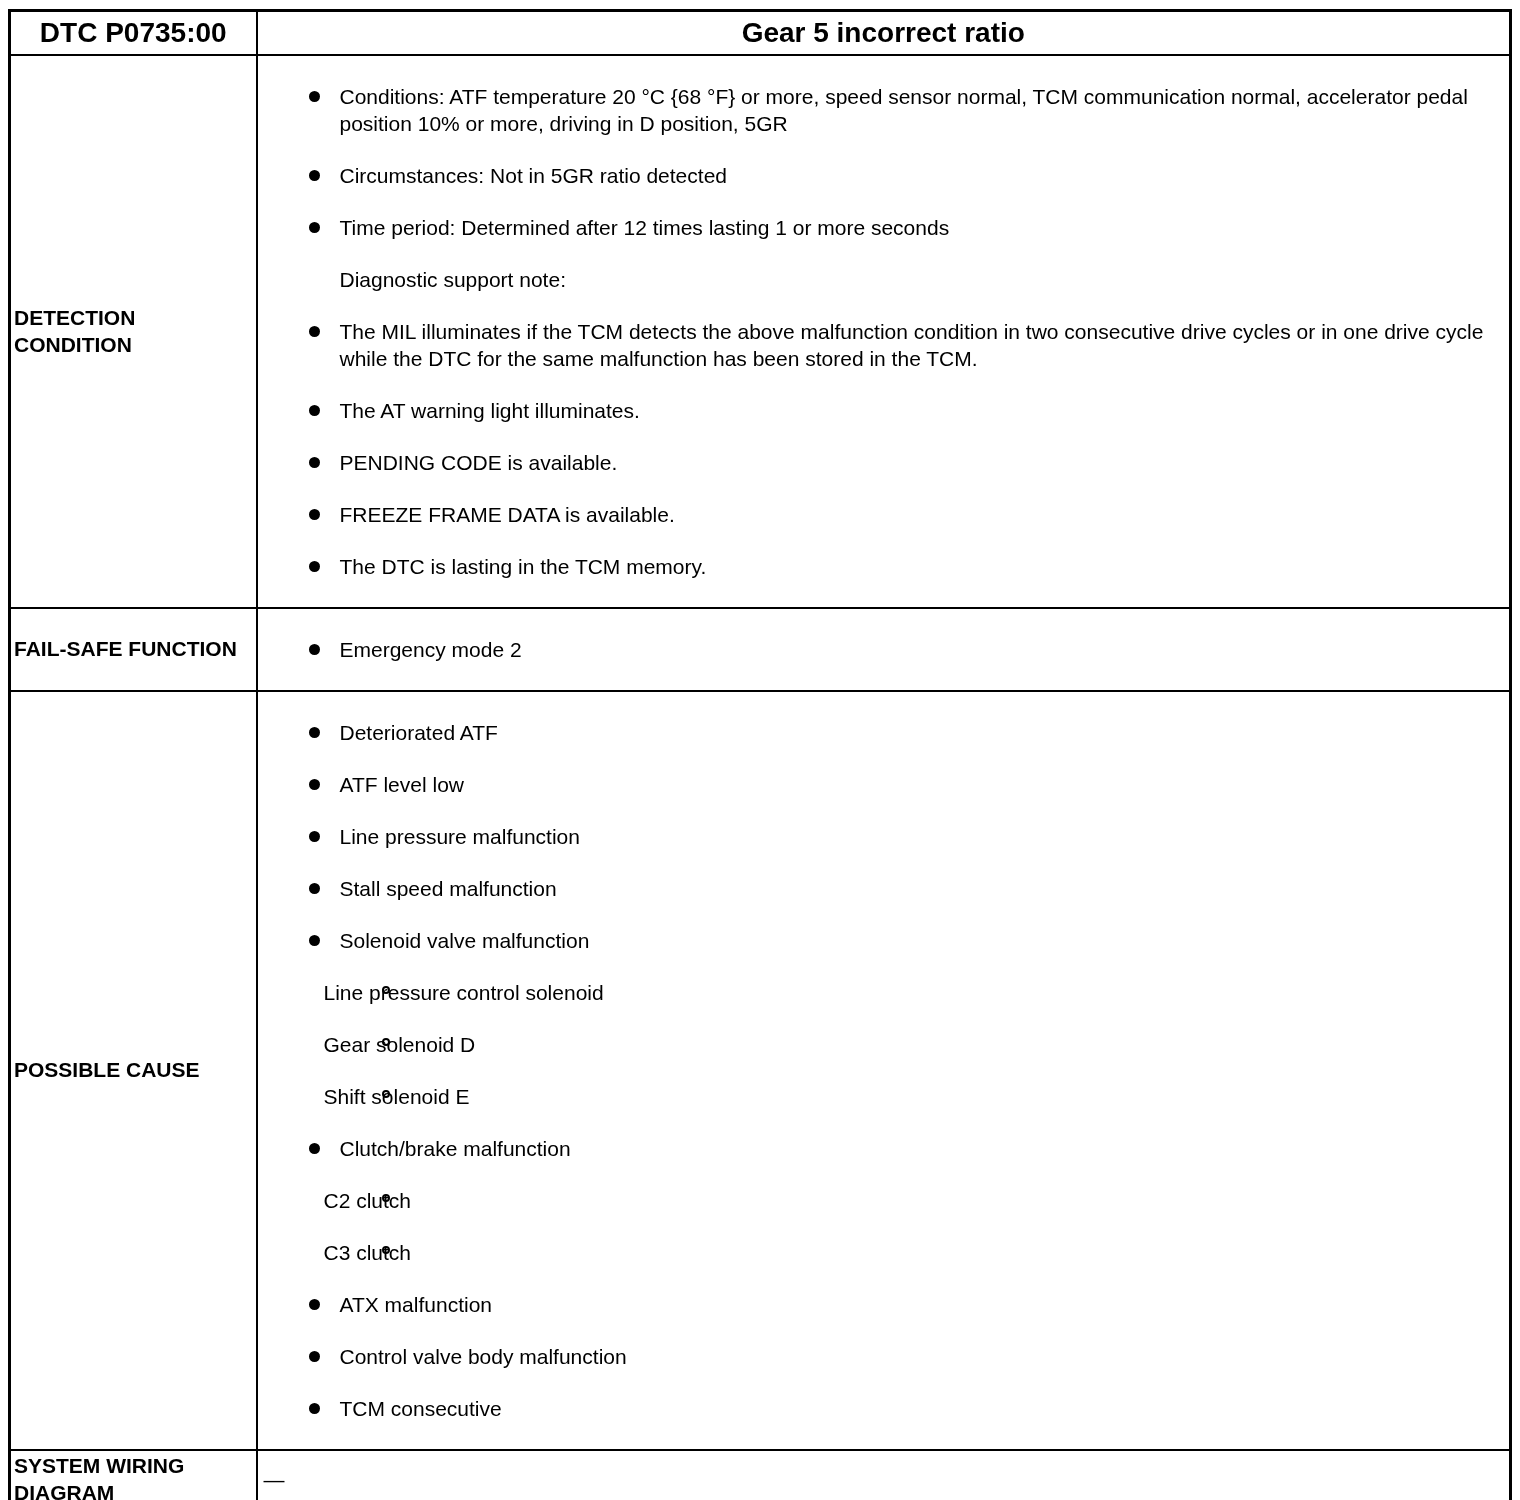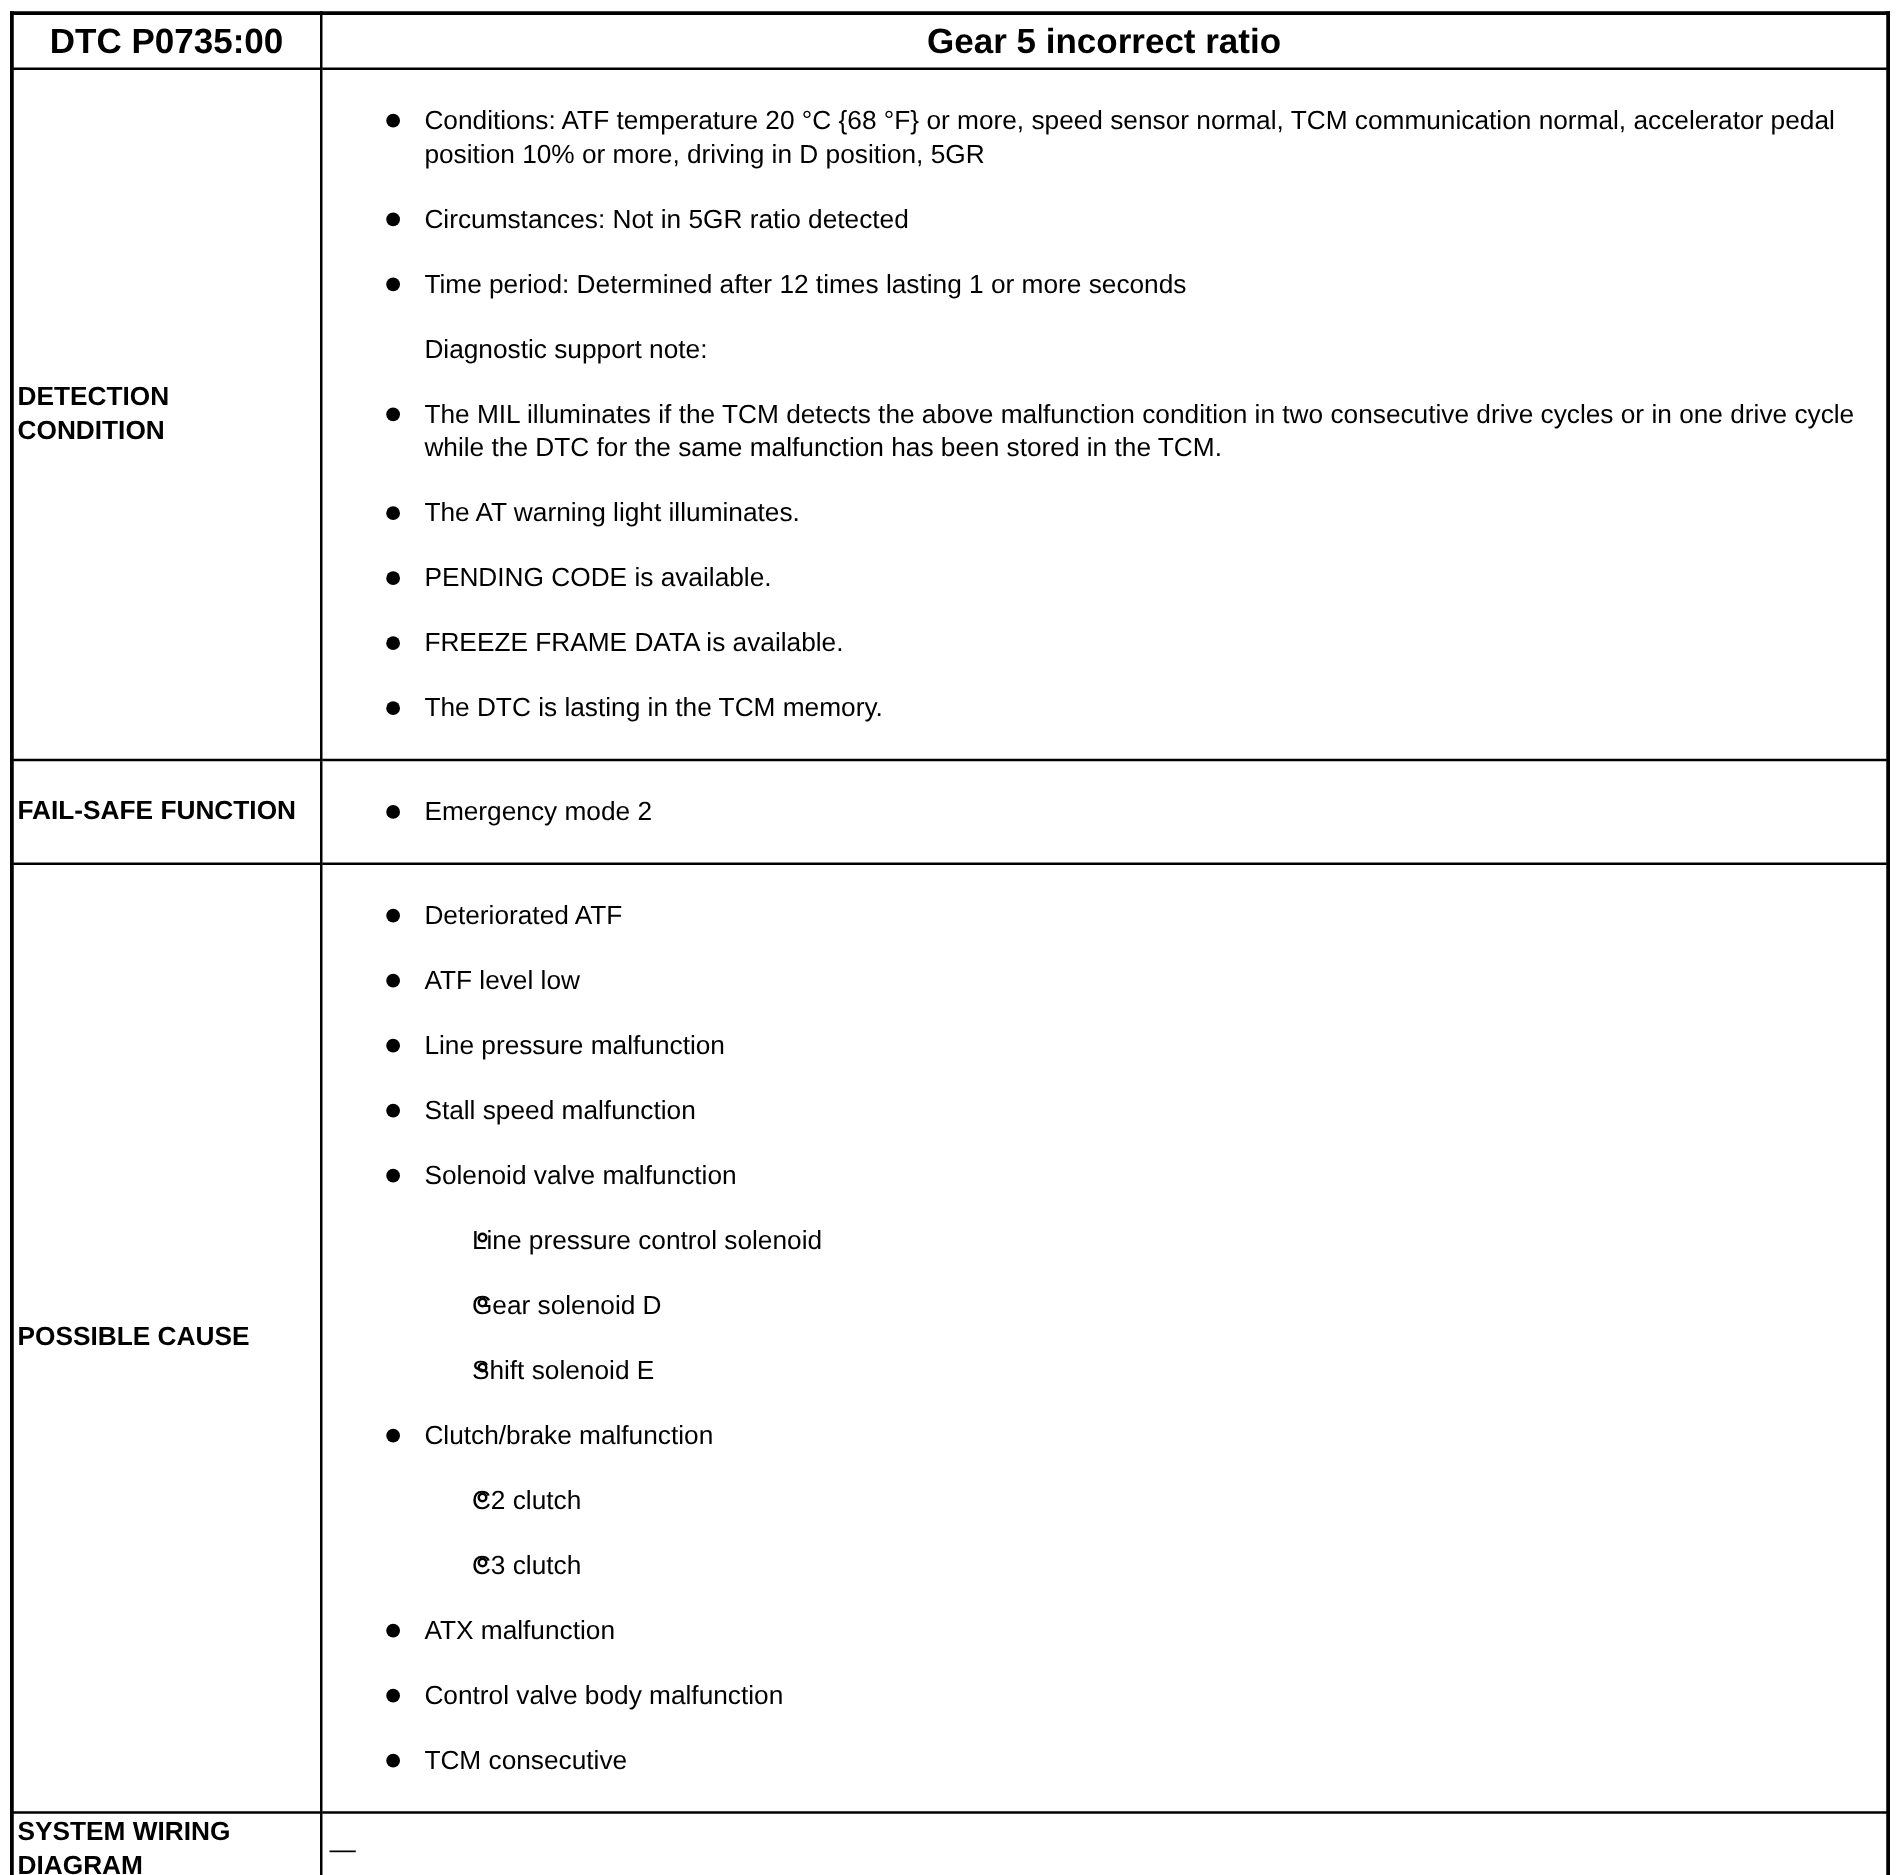--- a/index.html
+++ b/index.html
@@ -55,21 +55,21 @@
   }
   .item .marker {
     position: absolute;
     left: 51px;
     top: 8px;
     width: 11px;
     height: 11px;
     border-radius: 50%;
     background: #000;
   }
-  .item.sub { padding-left: 120px; }
+  .item.sub { padding-left: 66px; }
   .item.sub .marker {
     left: 124px;
     width: 8px;
     height: 8px;
     background: transparent;
     border: 2.5px solid #000;
     top: 7px;
   }
   .item.note {
     font-weight: normal;

